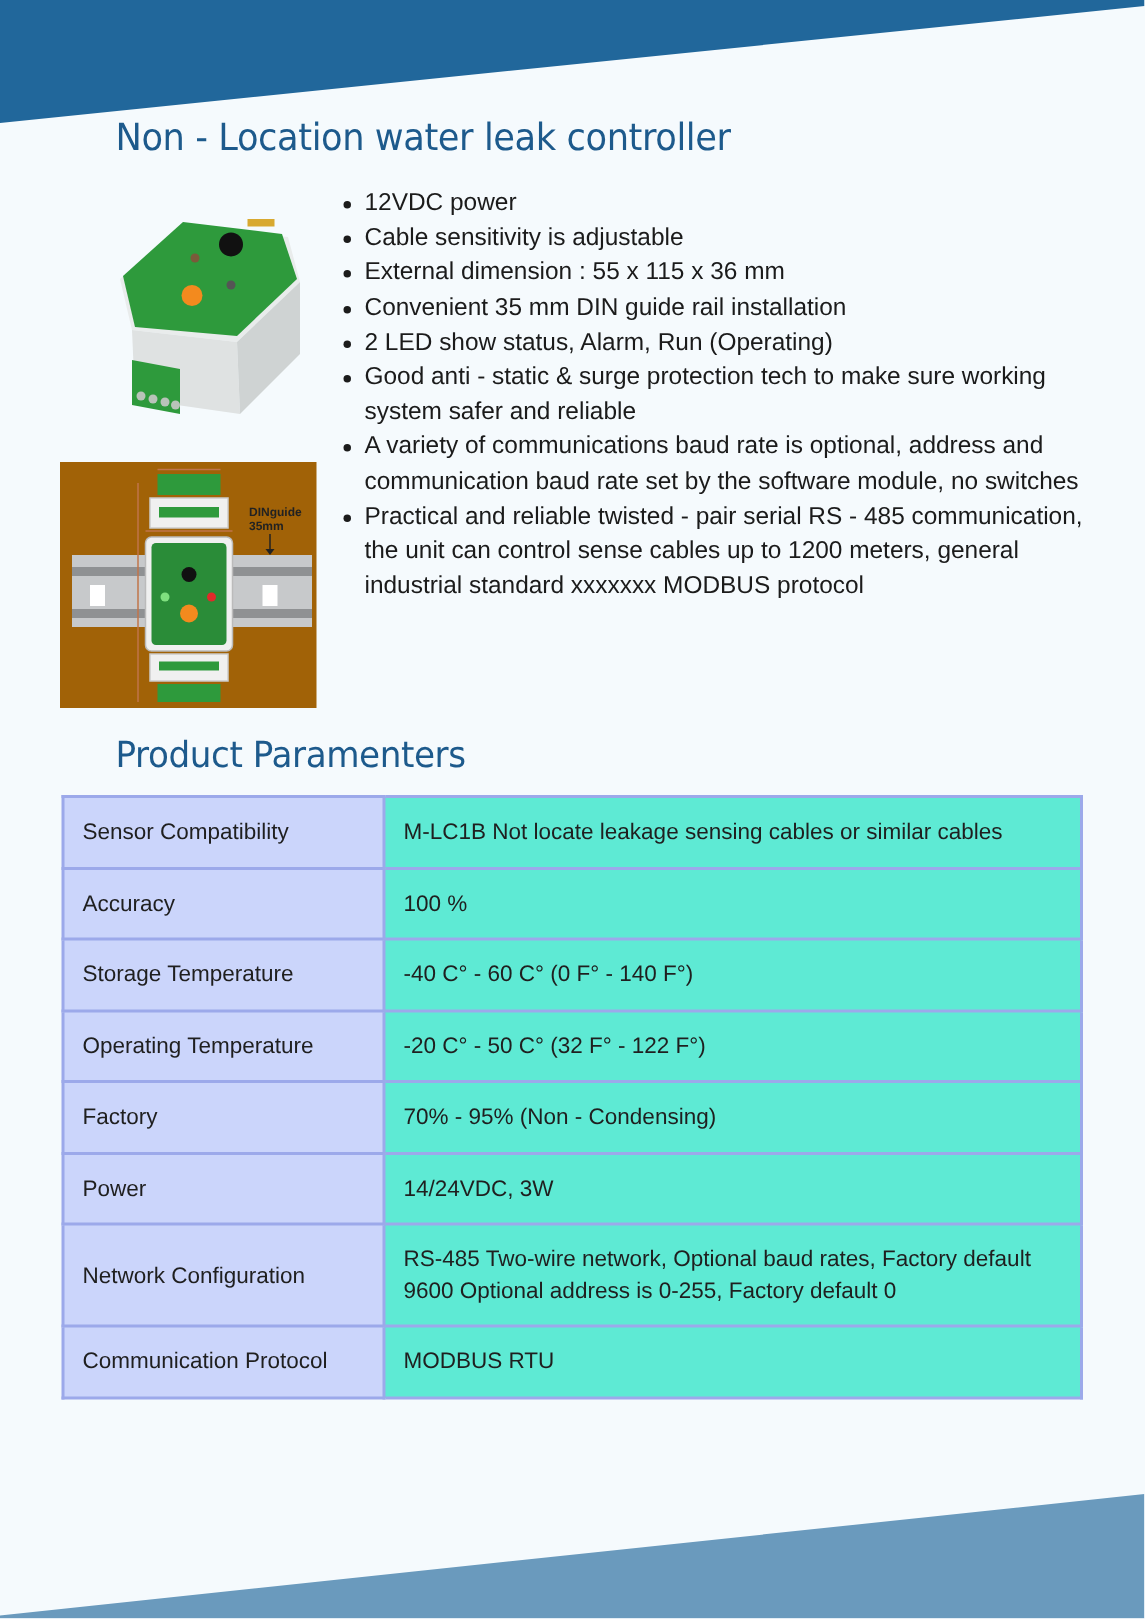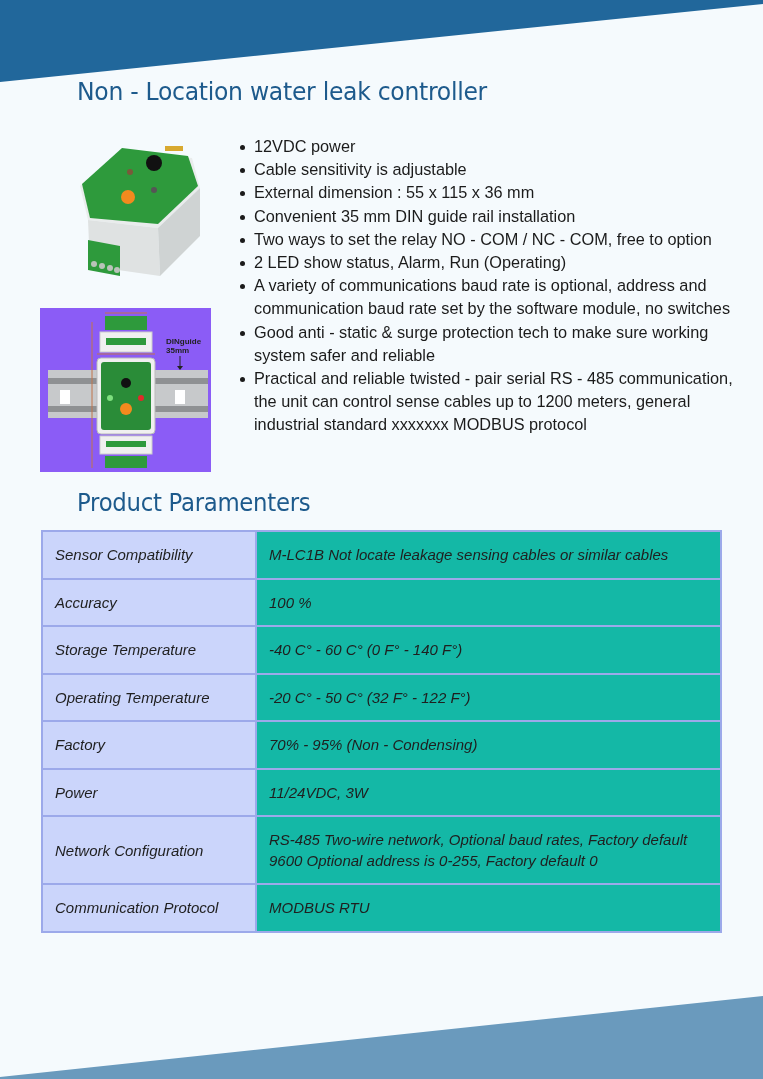--- a/index.html
+++ b/index.html
@@ -15,37 +15,37 @@
     position:absolute; left:77px; top:77px; margin:0;
     font-family:"DejaVu Sans", sans-serif; font-weight:normal;
     font-size:25px; letter-spacing:-0.3px; transform:scaleX(0.94); transform-origin:left top;
   }
   .subtitle {
     position:absolute; left:77px; top:489px; margin:0;
     font-family:"DejaVu Sans", sans-serif; font-weight:normal;
     font-size:24px; letter-spacing:-0.3px; transform:scaleX(0.95); transform-origin:left top;
   }
   .img1 { position:absolute; left:60px; top:128px; width:170px; height:160px; }
-  .img2 { position:absolute; left:40px; top:308px; width:171px; height:164px; background:#8b5cf6; }
+  .img2 { position:absolute; left:40px; top:308px; width:171px; height:164px; background:#a16207; }
   ul.features {
-    position:absolute; left:225px; top:124px; width:500px; margin:11px; padding:0 0 0 18px;
+    position:absolute; left:225px; top:124px; width:500px; margin:0; padding:0 0 0 18px;
     list-style:none; font-size:16.3px; line-height:23.2px; color:#1b1b1b;
   }
   ul.features li { position:relative; padding-left:0; }
   ul.features li::before {
     content:""; position:absolute; left:-14px; top:10px; width:5px; height:5px;
     border-radius:50%; background:#1b1b1b;
   }
   table.params {
     position:absolute; left:41px; top:530px; width:681px;
     border-collapse:collapse; font-size:15px; color:#1f1f1f;
   }
-  table.params td { border:2px solid #9ca9ea; padding:0 12px; height:45.5px;font-style:italic; }
+  table.params td { border:2px solid #9ca9ea; padding:0 12px; height:45.5px; }
   table.params td.k { background:#cbd5fb; width:188px; }
-  table.params td.v { background:#14b8a6; line-height:21px; }
+  table.params td.v { background:#5eead4; line-height:21px; }
   table.params tr.tall td { height:66px; }
 </style>
 </head>
 <body>
 
 <svg class="top-band" viewBox="0 0 763 90">
   <polygon points="0,0 763,0 763,4 0,82" fill="#21679b"></polygon>
 </svg>
 
 <h1 class="title" style="color:#1d5a8c">Non - Location water leak controller</h1>
@@ -95,24 +95,23 @@
     <line x1="140" y1="48" x2="140" y2="60" stroke="#222" stroke-width="1"></line>
     <polygon points="137,58 143,58 140,62" fill="#222"></polygon>
   </svg>
 </div>
 
 <ul class="features">
   <li>12VDC power</li>
   <li>Cable sensitivity is adjustable</li>
   <li>External dimension : 55 x 115 x 36 mm</li>
   <li>Convenient 35 mm DIN guide rail installation</li>
-  <li>Two ways to set the relay NO - COM / NC - COM, free to option</li>
   <li>2 LED show status, Alarm, Run (Operating)</li>
+  <li>Good anti - static &amp; surge protection tech to make sure working system safer and reliable</li>
   <li>A variety of communications baud rate is optional, address and communication baud rate set by the software module, no switches</li>
-  <li>Good anti - static &amp; surge protection tech to make sure working system safer and reliable</li>
   <li>Practical and reliable twisted - pair serial RS - 485 communication, the unit can control sense cables up to 1200 meters, general industrial standard xxxxxxx MODBUS protocol</li>
 </ul>
 
 <h2 class="subtitle" style="color:#1d5a8c">Product Paramenters</h2>
 
 <table class="params">
   <tbody>
       <tr>
         <td class="k">Sensor Compatibility</td>
         <td class="v">M-LC1B Not locate leakage sensing cables or similar cables</td>
@@ -128,21 +127,21 @@
   <tr>
         <td class="k">Operating Temperature</td>
         <td class="v">-20 C° - 50 C° (32 F° - 122 F°)</td>
       </tr>
   <tr>
         <td class="k">Factory</td>
         <td class="v">70% - 95% (Non - Condensing)</td>
       </tr>
   <tr>
         <td class="k">Power</td>
-        <td class="v">11/24VDC, 3W</td>
+        <td class="v">14/24VDC, 3W</td>
       </tr>
   <tr class="tall">
         <td class="k">Network Configuration</td>
         <td class="v">RS-485 Two-wire network, Optional baud rates, Factory default 9600 Optional address is 0-255, Factory default 0</td>
       </tr>
   <tr>
         <td class="k">Communication Protocol</td>
         <td class="v">MODBUS RTU</td>
       </tr>
 </tbody>

